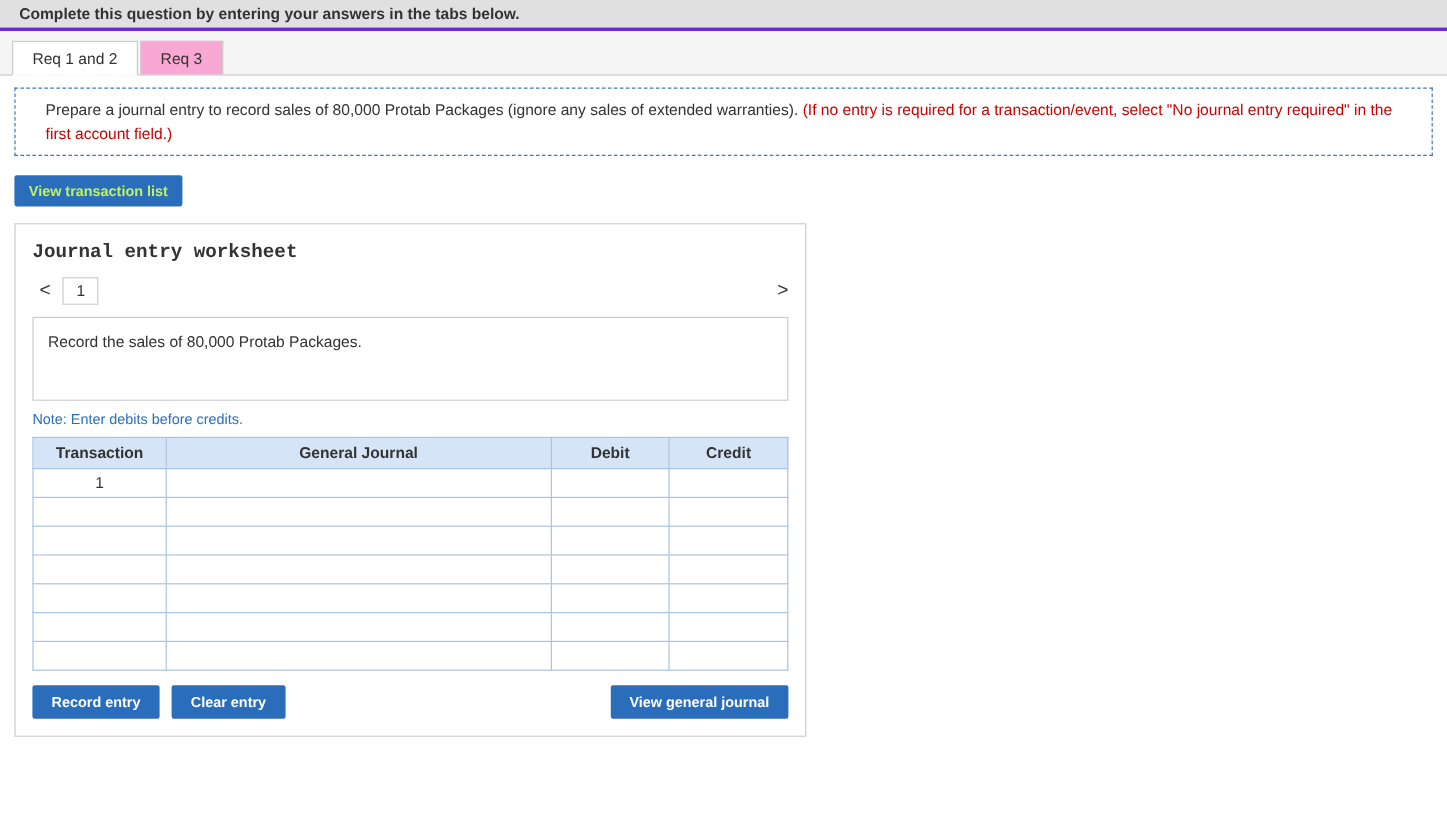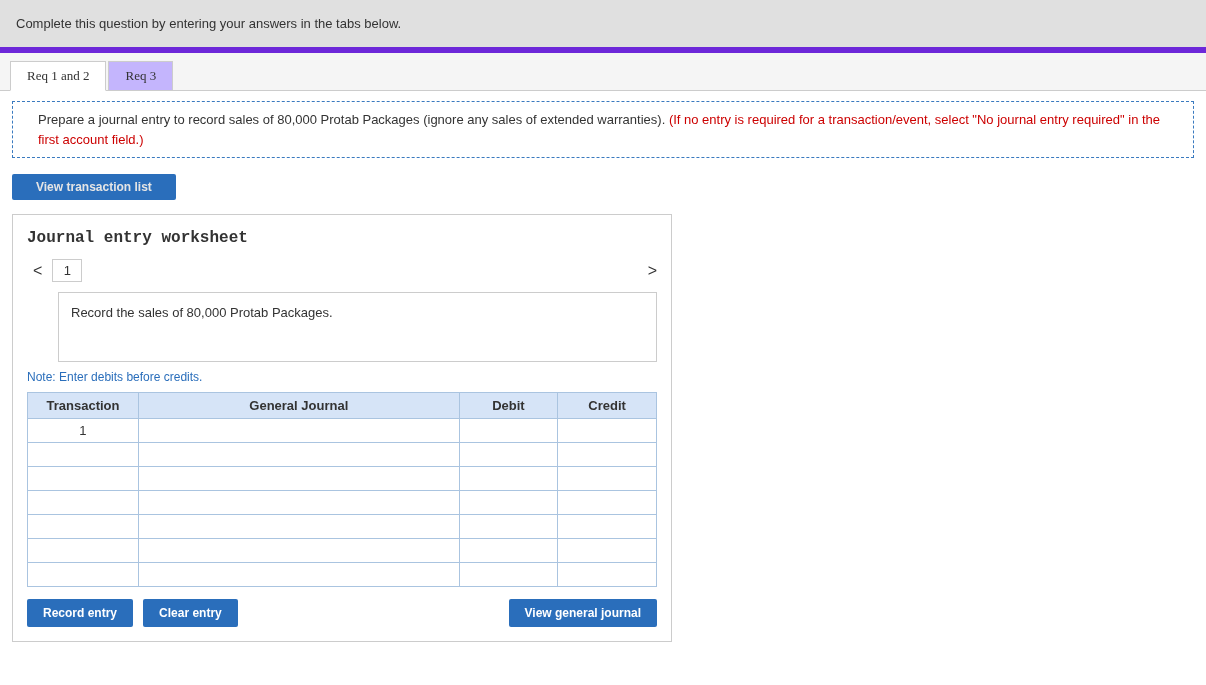--- a/index.html
+++ b/index.html
@@ -5,39 +5,38 @@
     * { box-sizing: border-box; margin: 0; padding: 0; }
     body {
       font-family: Arial, sans-serif;
       font-size: 13px;
       background: #fff;
       color: #333;
     }
 
     .instruction-bar {
       background: #e0e0e0;
-      padding: 16px 16px;
-      font-weight: normal;
-      font-size: 13px;
-      border-bottom: 6px solid #6d28d9;
+      padding: 4px 16px;
+      font-weight: bold;
+      font-size: 13px;
+      border-bottom: 3px solid #6d28d9;
     }
 
     .tabs-container {
       display: flex;
       border-bottom: 1px solid #ccc;
       padding: 8px 10px 0 10px;
       background: #f5f5f5;
-      font-family: Liberation Serif, serif;
     }
 
     .tab {
       padding: 6px 16px;
       border: 1px solid #ccc;
       border-bottom: none;
-      background: #c4b5fd;
+      background: #f9a8d4;
       cursor: pointer;
       font-size: 13px;
       margin-right: 2px;
     }
 
     .tab.active {
       background: #fff;
       border-bottom: 1px solid #fff;
       margin-bottom: -1px;
     }
@@ -51,23 +50,23 @@
       line-height: 1.5;
     }
 
     .description-box span.red-text {
       color: #cc0000;
     }
 
     .view-transaction-btn {
       display: inline-block;
       margin: 6px 12px 10px 12px;
-      padding: 6px 24px;
+      padding: 6px 12px;
       background: #2a6ebb;
-      color: #e5e5e5;
+      color: #bef264;
       font-size: 12px;
       font-weight: bold;
       border: none;
       cursor: pointer;
       border-radius: 2px;
     }
 
     .worksheet-container {
       border: 1px solid #ccc;
       margin: 4px 12px;
@@ -111,21 +110,20 @@
       color: #333;
     }
 
     .entry-description-box {
       border: 1px solid #ccc;
       padding: 12px;
       margin-bottom: 8px;
       min-height: 70px;
       font-size: 13px;
       color: #333;
-      margin-left: 31px;
     }
 
     .note-text {
       color: #2a6ebb;
       font-size: 12px;
       margin-bottom: 8px;
     }
 
     .journal-table {
       width: 100%;

